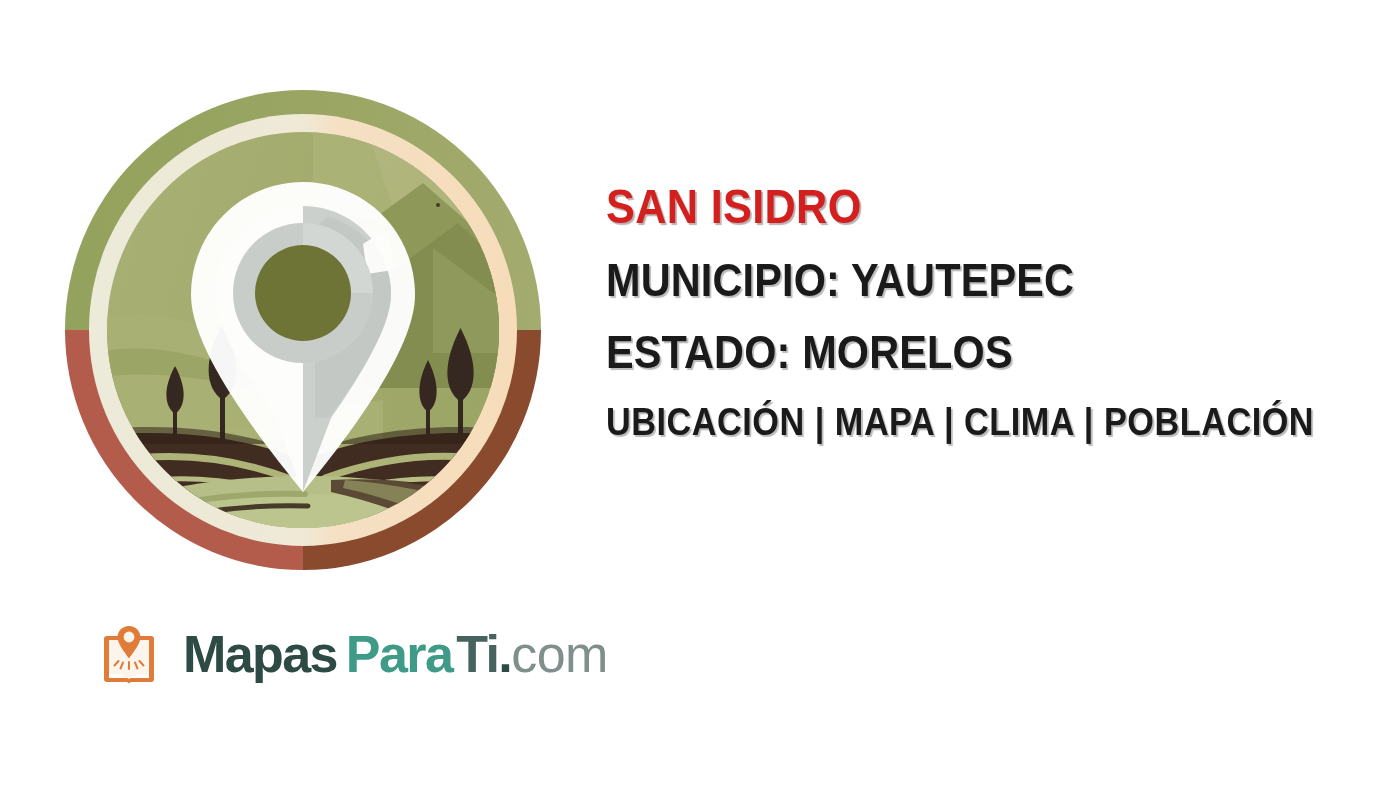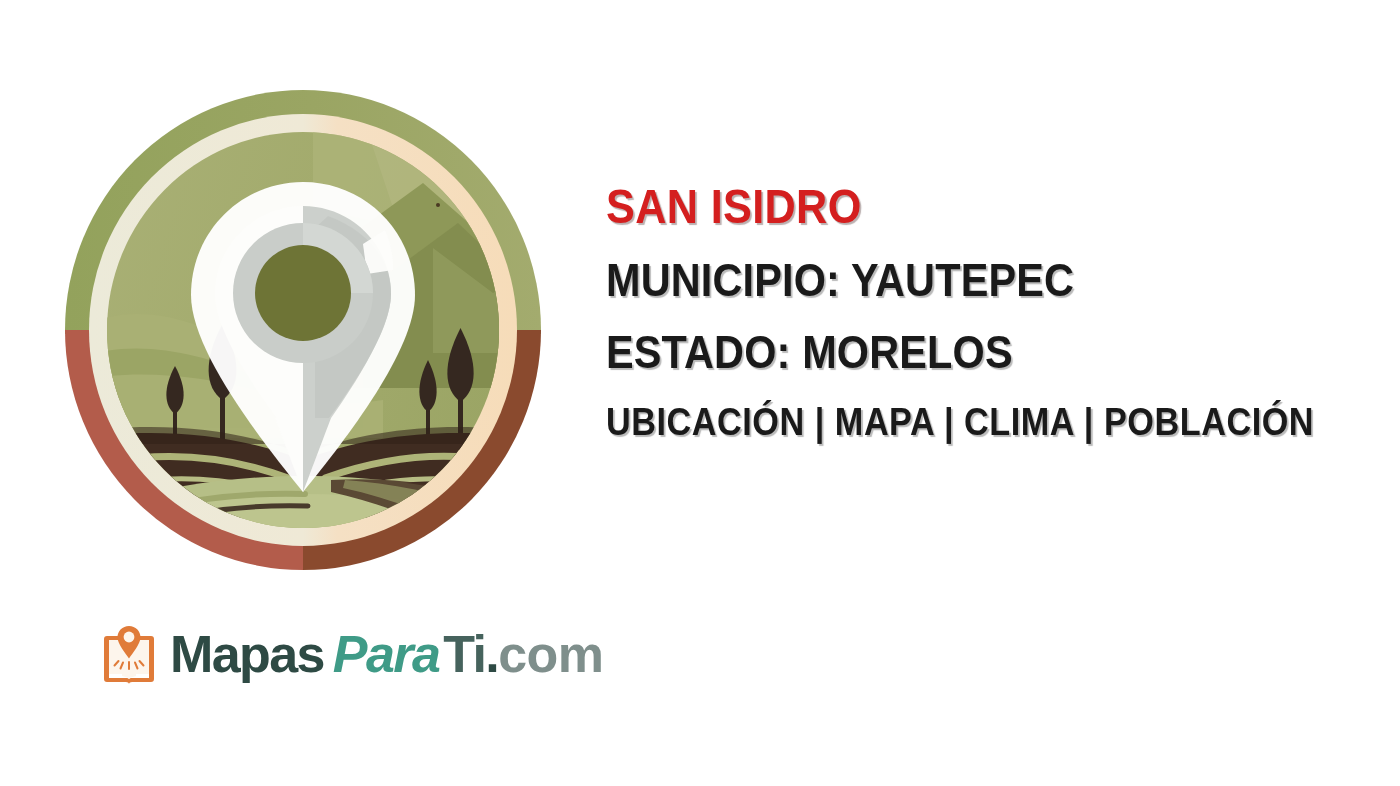--- a/index.html
+++ b/index.html
@@ -27,38 +27,38 @@
   #emblem-svg { display: block; width: 100%; height: 100%; }
 
   
   #brand-logo {
     position: absolute;
     left: 100px;
     top: 616px;
     height: 76px;
     display: flex;
     align-items: center;
-    gap: 12px;
+    gap: 25px;
   }
   #brand-book-icon { width: 58px; height: 62px; display: block; flex: 0 0 auto; }
   #brand-wordmark {
     font-family: "Liberation Sans", sans-serif;
     font-size: 52px;
     font-weight: 700;
     letter-spacing: -1.6px;
     line-height: 1;
     white-space: nowrap;
     display: flex;
     align-items: baseline;
   }
   .wm-mapas { color: #2e4a44; }
-  .wm-para  { color: #3f9b87; margin-left: 9px; font-style: italic; }
+  .wm-para  { color: #3f9b87; margin-left: 9px; }
   .wm-ti    { color: #46635d; margin-left: 4px; }
   .wm-dot   { color: #2e4a44; }
-  .wm-com   { color: #7f8f8c; font-weight: 700; letter-spacing: -0.5px; }
+  .wm-com   { color: #7f8f8c; font-weight: 400; letter-spacing: -0.5px; }
 
   
   #info-panel {
     position: absolute;
     left: 592px;
     top: 183px;
     width: 800px;
     margin-left: 14px;
   }
   .info-line {

